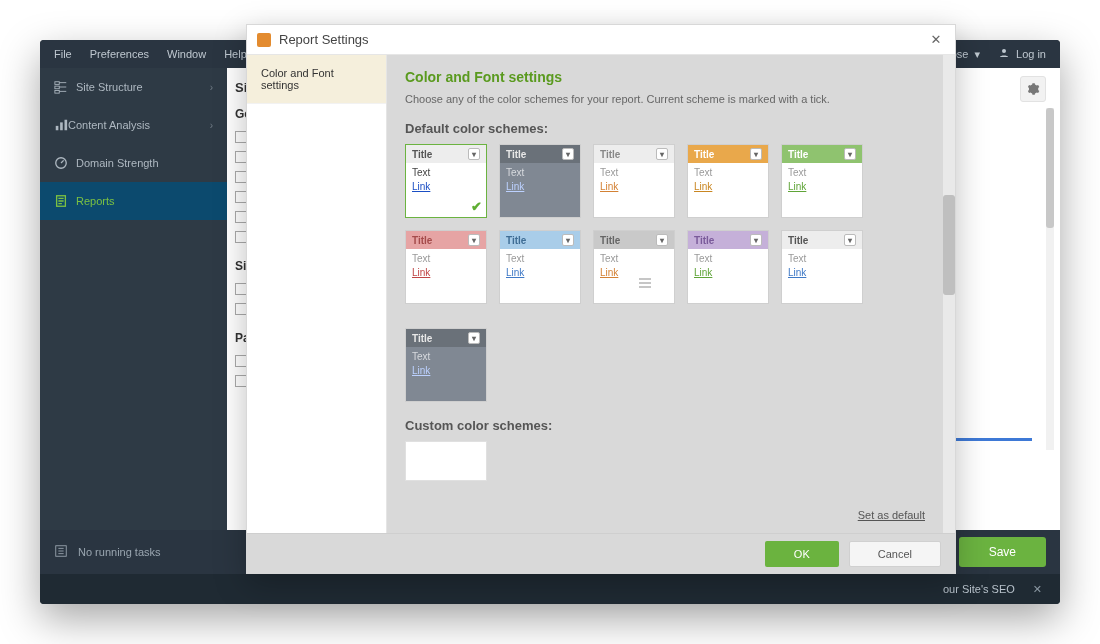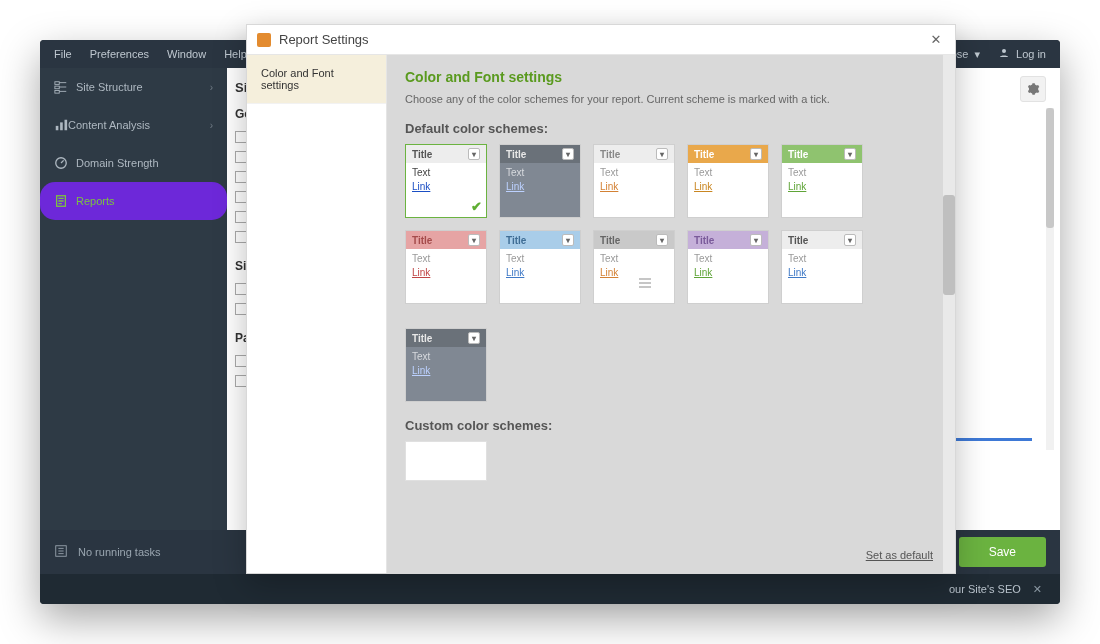--- a/index.html
+++ b/index.html
@@ -22,21 +22,21 @@
 
 .app-body { flex: 1; display: flex; min-height: 0; }
 
 
 .leftnav { width: 187px; background: #2e3a45; color: #aeb8c1; font-size: 11px; }
 .leftnav .nav-item {
   display:flex; align-items:center; justify-content:space-between;
   padding: 12px 14px; gap:8px; cursor:pointer;
 }
 .leftnav .nav-item .ic { width:14px; height:14px; display:inline-block; }
-.leftnav .nav-item.active { background:#6d28d9; color:#7cc142;border-radius:15px; }
+.leftnav .nav-item.active { background:#0c4a6e; color:#7cc142; }
 .leftnav .nav-item .chev { opacity:.5; font-size:10px; }
 
 
 .midpanel {
   width: 130px; background:#fff; color:#333; font-size:11px;
   padding: 12px 8px; border-right:1px solid #e5e5e5;
 }
 .midpanel h1 { font-size:13px; font-weight:bold; margin-bottom:10px; color:#333; }
 .midpanel h2 { font-size:12px; font-weight:bold; margin:12px 0 6px; }
 .midpanel .row { display:flex; align-items:center; gap:6px; padding:4px 0; color:#666; white-space:nowrap; overflow:hidden; }
@@ -50,21 +50,21 @@
   display:flex; align-items:center; justify-content:center; color:#777;
 }
 .rightpane .scroll-track { position:absolute; top:40px; right:6px; bottom:80px; width:8px; background:#f1f1f1; }
 .rightpane .scroll-thumb { position:absolute; top:40px; right:6px; width:8px; height:120px; background:#c8c8c8; border-radius:3px; }
 .rightpane .blue-line { position:absolute; right:28px; top:370px; width:120px; height:3px; background:#3e79d6; }
 
 
 .app-footer { height:44px; background:#2a3541; display:flex; align-items:center; padding:0 14px; color:#9aa6b0; font-size:11px; gap:10px; }
 .app-footer .spacer{flex:1}
 .app-footer .save-btn { background:#6bb340; color:#fff; border-radius:3px; padding:8px 30px; font-size:12px; cursor:pointer; }
-.app-banner { height:30px; background:#1f2a33; color:#b8c2cb; font-size:11px; display:flex; align-items:center; justify-content:flex-end; padding:0 18px; gap:12px; }
+.app-banner { height:30px; background:#1f2a33; color:#b8c2cb; font-size:11px; display:flex; align-items:center; justify-content:flex-end; padding:0 18px; gap:18px; }
 .app-banner .x { cursor:pointer; color:#8a97a2; }
 
 
 .dialog {
   position:absolute; left:246px; top:24px; width:710px; height:550px;
   background:#fff; border:1px solid #d8d8d8; box-shadow:0 10px 30px rgba(0,0,0,.25);
   display:flex; flex-direction:column;
 }
 .dialog-titlebar {
   height:30px; border-bottom:1px solid #e6e6e6; display:flex; align-items:center;
@@ -100,21 +100,21 @@
 .swatch .sw-body { flex:1; padding:4px 6px; display:flex; flex-direction:column; gap:3px; background:#fff; }
 .swatch .sw-text { color:#777; }
 .swatch .sw-link { text-decoration:underline; }
 .swatch .tick {
   position:absolute; right:4px; bottom:3px; color:#5fae33; font-size:13px; font-weight:bold;
 }
 
 
 .custom-box { width:82px; height:40px; background:#fff; border:1px solid #e0e0e0; }
 
-.set-default { position:absolute; right:22px; bottom:12px; font-size:11px; color:#555; text-decoration:underline; cursor:pointer; }
+.set-default { position:absolute; right:30px; bottom:12px; font-size:11px; color:#555; text-decoration:underline; cursor:pointer; }
 
 
 .dlg-scroll-track { position:absolute; top:0; right:0; bottom:0; width:12px; background:#e9e9e9; }
 .dlg-scroll-thumb { position:absolute; top:140px; right:0; width:12px; height:100px; background:#bfbfbf; border-radius:3px; }
 
 
 .dialog-footer {
   height:40px; background:#d9d9d9; border-top:1px solid #cfcfcf;
   display:flex; align-items:center; justify-content:flex-end; gap:10px; padding:0 14px;
 }
@@ -425,13 +425,17 @@
       <div class="dlg-scroll-thumb"></div>
     </div>
   </div>
 
   <div class="hidden-scroll-grip">
       <span></span>
       <span></span>
       <span></span>
     </div>
 
+  <div class="dialog-footer">
+    <span class="btn btn-ok">OK</span>
+    <span class="btn btn-cancel">Cancel</span>
+  </div>
 </div>
 
 </body></html>

